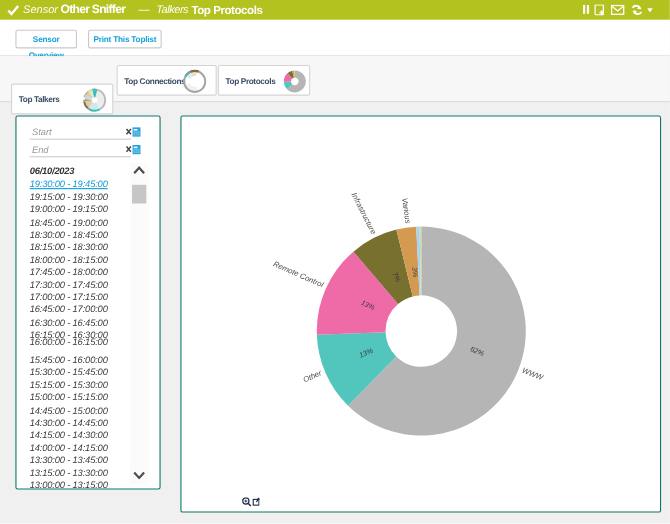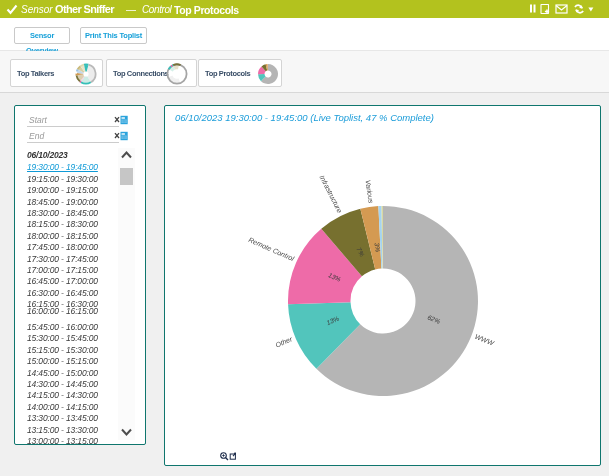--- a/index.html
+++ b/index.html
@@ -30,21 +30,21 @@
 </head>
 <body>
 
 <div class="topbar">
   <svg style="position:absolute;left:6px;top:3.5px" width="12" height="11" viewBox="0 0 12 11">
       <path d="M1.5 5.5 L4.5 8.8 L10.5 1.5" stroke="#fff" stroke-width="2.1" fill="none"></path>
     </svg>
   <span class="tb" style="left:21px; font-style:italic; font-size:10px; top:3.5px;">Sensor</span>
   <span class="tb" style="left:55px; font-weight:bold; font-size:11px; letter-spacing:-0.65px; top:3px;">Other Sniffer</span>
   <span class="tb" style="left:126px; font-size:10px; top:3.5px;">—</span>
-  <span class="tb" style="left:142px; font-style:italic; font-size:10px; letter-spacing:-0.4px; top:3.5px;">Control</span>
+  <span class="tb" style="left:142px; font-style:italic; font-size:10px; letter-spacing:-0.4px; top:3.5px;">Talkers</span>
   <span class="tb" style="left:174px; font-size:10.5px; font-weight:bold; letter-spacing:-0.4px; top:3.5px;">Top Protocols</span>
   <svg style="position:absolute;left:530px;top:4px" width="66" height="10" viewBox="0 0 66 10">
     <rect x="0" y="0.5" width="2" height="8" fill="#fff"></rect>
       <rect x="3.5" y="0.5" width="2" height="8" fill="#fff"></rect>
     <rect x="11" y="0.5" width="7.5" height="9" rx="0.5" fill="none" stroke="#fff" stroke-width="1.1"></rect>
     <path d="M17 5.4v4.2M14.9 7.5h4.2" stroke="#fff" stroke-width="1.5"></path>
     <rect x="26" y="1" width="11" height="8" fill="none" stroke="#fff" stroke-width="1.2"></rect>
     <path d="M26 1.5 31.5 6 37 1.5" stroke="#fff" stroke-width="1.2" fill="none"></path>
     <path d="M45.0 3.0 A4.0 4.0 0 0 1 52.2 4.3" stroke="#fff" stroke-width="1.7" fill="none"></path>
     <path d="M53.2 7.0 A4.0 4.0 0 0 1 46.0 5.7" stroke="#fff" stroke-width="1.7" fill="none"></path>
@@ -53,21 +53,21 @@
     <path d="M58.4 3.6 l5 0 -2.5 3.8z" fill="#fff"></path>
   </svg>
 </div>
 
 <div class="whiterow">
   <div class="btn" style="left:14px; width:56px;">Sensor Overview</div>
   <div class="btn" style="left:80px; width:67px;">Print This Toplist</div>
 </div>
 
 <div class="tabstrip">
-  <div class="tabcard" style="left:10px; width:93px;">
+  <div class="tabcard" style="left:10px; width:93px;margin-top:17px;">
     <span>Top Talkers</span>
     <svg style="left:64px;" width="22" height="22" viewBox="0 0 22 22">
         <path d="M11 11L13.33 2.31A9.0 9.0 0 0 1 15.50 18.79Z" fill="#ececec"></path>
         <path d="M11 11L15.50 18.79A9.0 9.0 0 0 1 6.23 18.63Z" fill="#cdebe4"></path>
         <path d="M11 11L6.23 18.63A9.0 9.0 0 0 1 5.21 17.89Z" fill="#f4c6de"></path>
         <path d="M11 11L5.21 17.89A9.0 9.0 0 0 1 2.09 12.25Z" fill="#dbcfb2"></path>
         <path d="M11 11L2.09 12.25A9.0 9.0 0 0 1 2.07 9.90Z" fill="#cf9a52"></path>
         <path d="M11 11L2.07 9.90A9.0 9.0 0 0 1 3.21 6.50Z" fill="#c3d9ee"></path>
         <path d="M11 11L3.21 6.50A9.0 9.0 0 0 1 5.84 3.63Z" fill="#d8cfa4"></path>
         <path d="M11 11L5.84 3.63A9.0 9.0 0 0 1 9.13 2.20Z" fill="#eae4c8"></path>
@@ -160,21 +160,20 @@
         <path d="M1 6.5 5.5 1.5 10 6.5" stroke="#4d4d4d" stroke-width="2" fill="none"></path>
       </svg>
     <div class="sthumb" style="top:20px; height:17px;"></div>
     <svg style="position:absolute;left:3px;bottom:4px" width="11" height="8" viewBox="0 0 11 8">
         <path d="M1 1.5 5.5 6.5 10 1.5" stroke="#4d4d4d" stroke-width="2" fill="none"></path>
       </svg>
   </div>
 </div>
 
 <div class="panel" id="mainpanel">
-  <div class="title">06/10/2023 19:30:00 - 19:45:00 (Live Toplist, 47 % Complete)</div>
   <svg id="donut" style="position:absolute;left:0;top:0;" width="437" height="361" viewBox="0 0 437 361">
 <path d="M218.00 100.00A95.0 95.0 0 1 1 151.41 262.76L195.22 218.18A32.5 32.5 0 1 0 218.00 162.50Z" fill="#b5b5b5"></path>
 <path d="M151.41 262.76A95.0 95.0 0 0 1 123.06 198.32L185.52 196.13A32.5 32.5 0 0 0 195.22 218.18Z" fill="#52c5bc"></path>
 <path d="M123.06 198.32A95.0 95.0 0 0 1 156.30 122.76L196.89 170.29A32.5 32.5 0 0 0 185.52 196.13Z" fill="#ee6ba8"></path>
 <path d="M156.30 122.76A95.0 95.0 0 0 1 195.34 102.74L210.25 163.44A32.5 32.5 0 0 0 196.89 170.29Z" fill="#77702f"></path>
 <path d="M195.34 102.74A95.0 95.0 0 0 1 213.36 100.11L216.41 162.54A32.5 32.5 0 0 0 210.25 163.44Z" fill="#d49a52"></path>
 <path d="M213.36 100.11A95.0 95.0 0 0 1 216.51 100.01L217.49 162.50A32.5 32.5 0 0 0 216.41 162.54Z" fill="#a5d4f0"></path>
 <path d="M216.51 100.01A95.0 95.0 0 0 1 218.00 100.00L218.00 162.50A32.5 32.5 0 0 0 217.49 162.50Z" fill="#d8d8a2"></path>
 <text transform="translate(268.0 215.4) rotate(22.2)" text-anchor="middle" class="il">62%</text>
 <text transform="translate(168.6 216.7) rotate(-23.8)" text-anchor="middle" class="il">13%</text>

